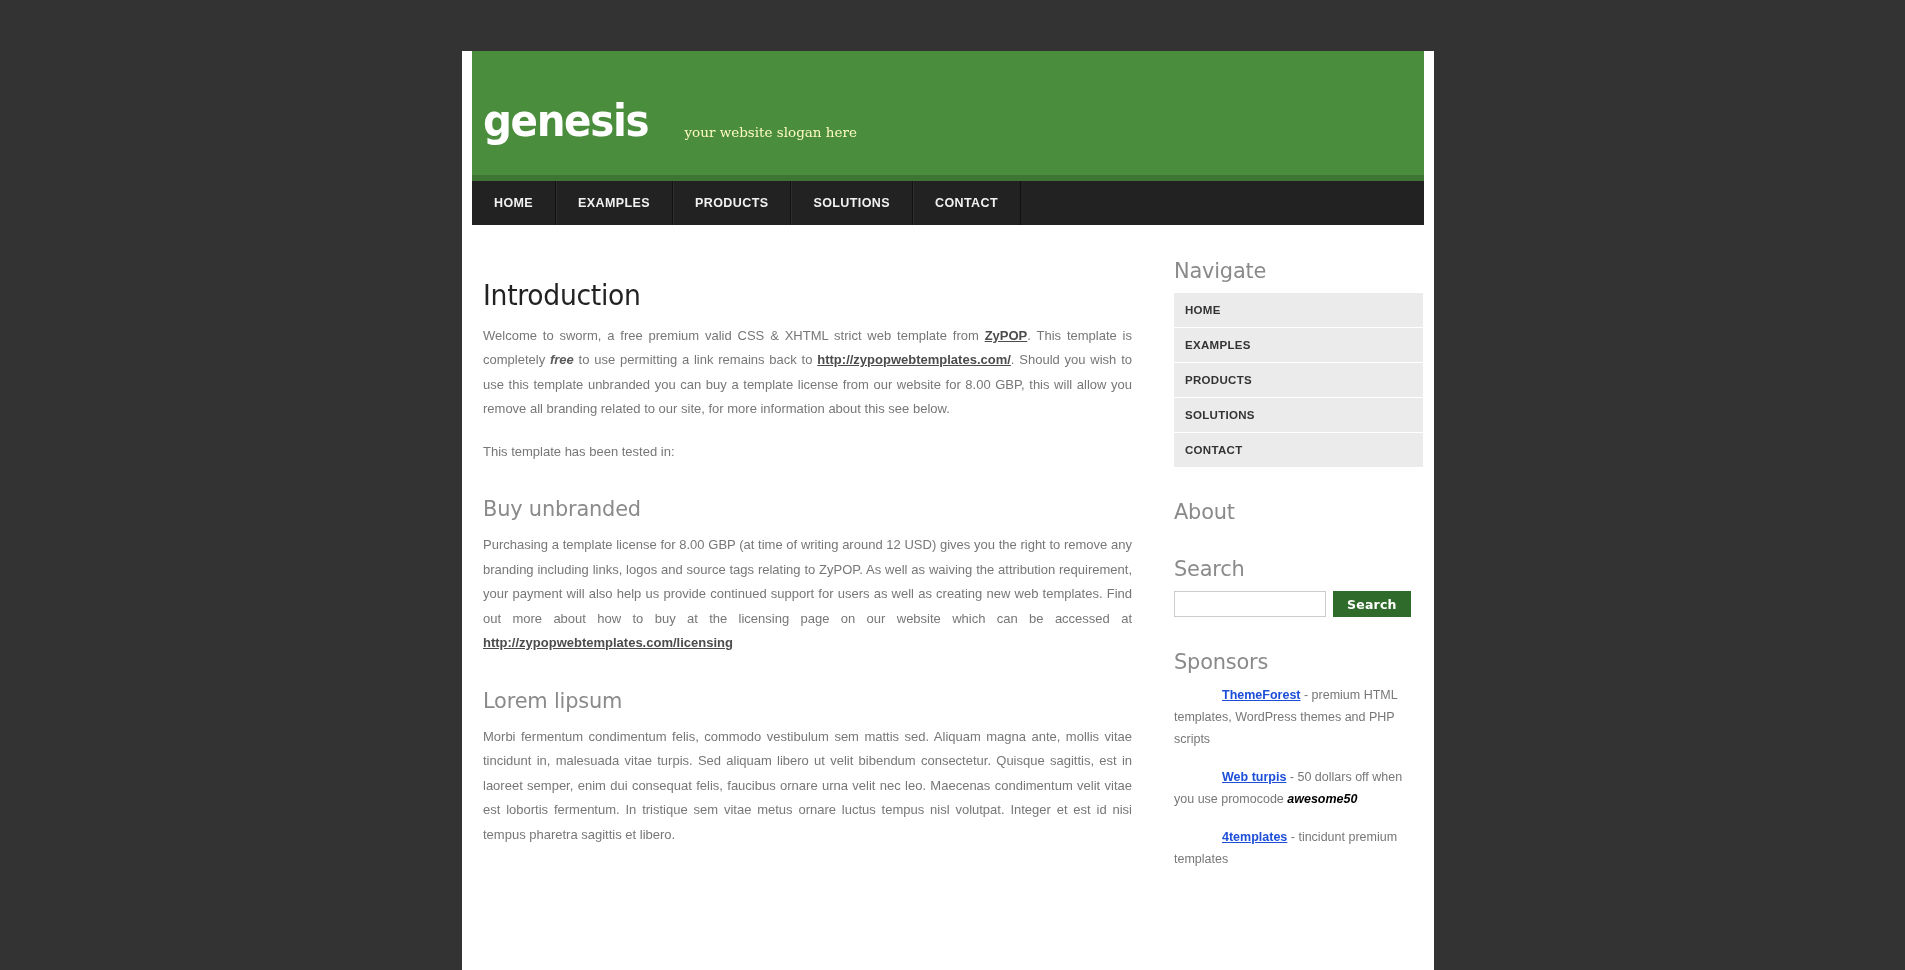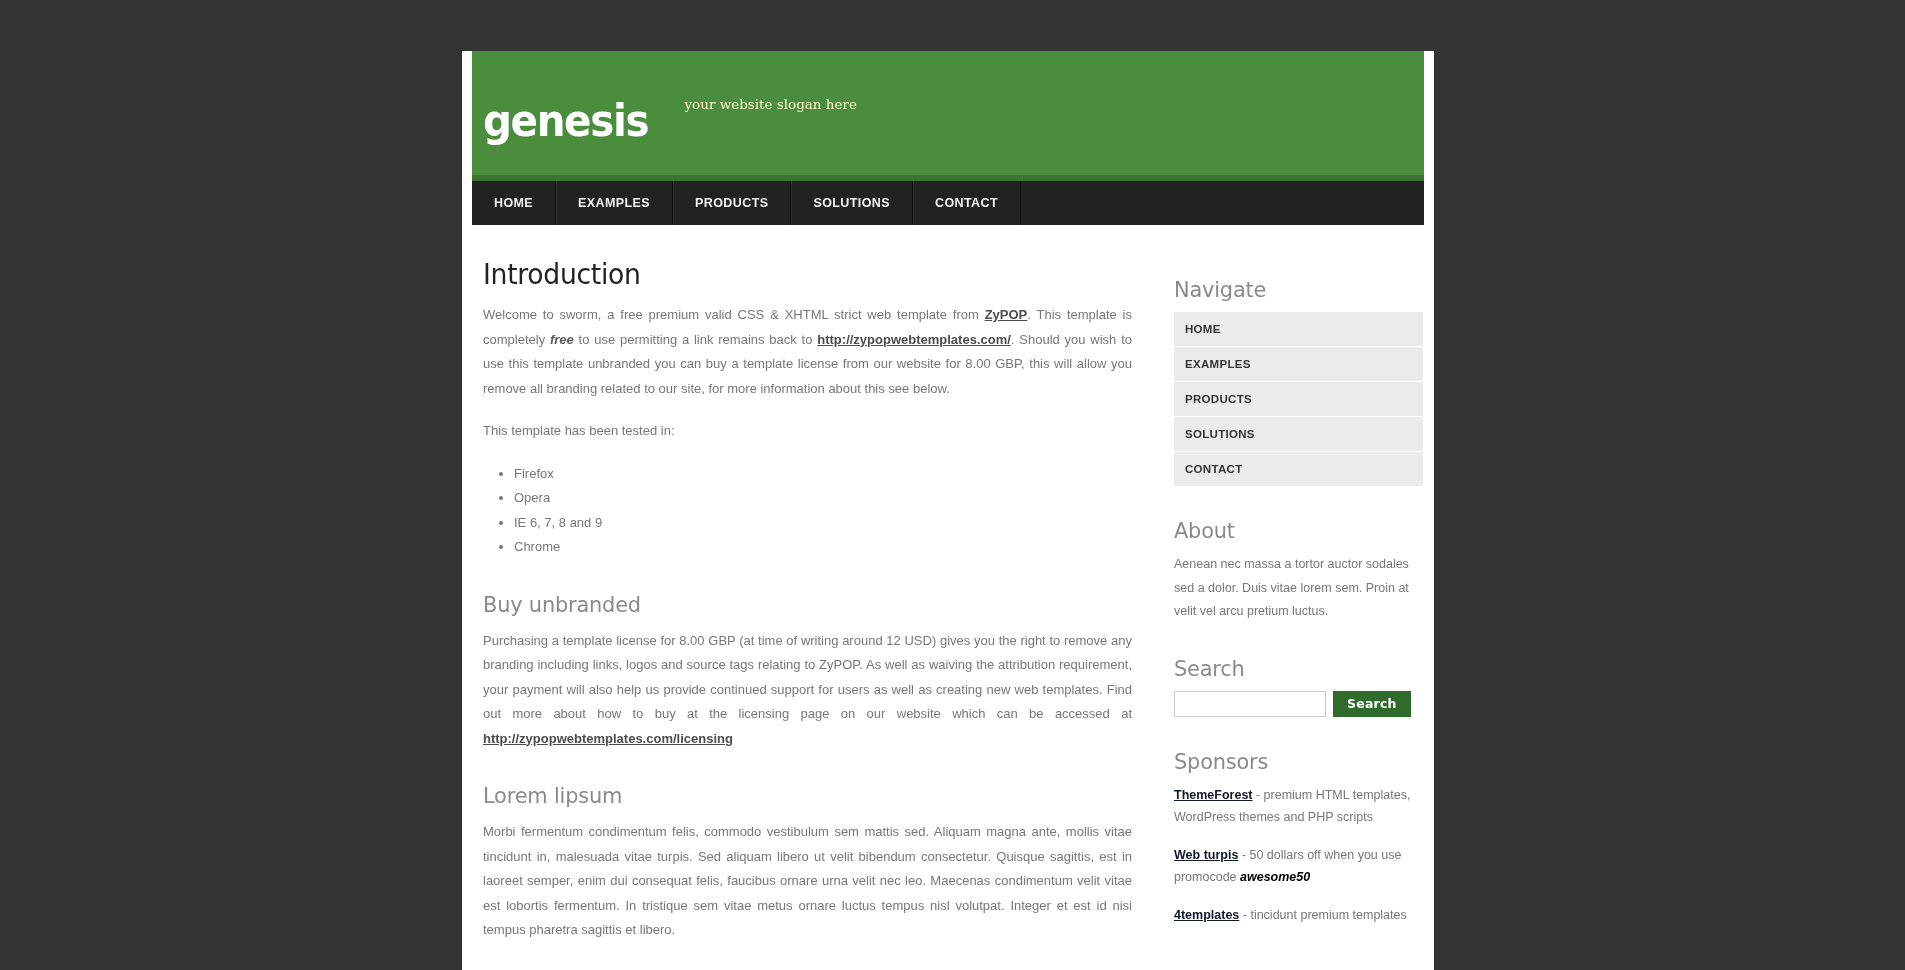--- a/index.html
+++ b/index.html
@@ -32,21 +32,21 @@
     height: 130px;
     background: #4a8d3d;
     border-bottom: 6px solid #3d7633;
     box-sizing: border-box;
   }
   #brand-block {
     position: absolute;
     left: 11px;
     top: 48px;
     display: flex;
-    align-items: flex-start;
+    align-items: flex-end;
   }
   #site-logo {
     font-family: "DejaVu Sans", sans-serif;
     font-size: 44px;
     font-weight: bold;
     letter-spacing: -1.5px;
     color: #ffffff;
     line-height: 1;
     transform: scaleX(0.92);
     transform-origin: left bottom;
@@ -220,23 +220,24 @@
   }
 
   .sponsor-entry {
     font-size: 12.5px;
     line-height: 22px;
     color: #777777;
     margin: 0 0 16px 0;
     width: 249px;
   }
   .sponsor-entry a {
-    color: #0f172a;
+    color: #1d4ed8;
     font-weight: bold;
     text-decoration: underline;
+    margin-left: 48px;
   }
   .sponsor-entry b { color: #000000; font-weight: bold; font-style: italic; }
 </style>
 </head>
 <body>
 
 <div id="page-sheet">
 
   <div id="site-header">
     <div id="brand-block">
@@ -256,26 +257,20 @@
   <div id="content-wrap">
 
     <div id="main-column">
 
       <h1 class="page-heading">Introduction</h1>
 
       <p class="body-text"><span>Welcome to sworm, a free premium valid CSS &amp; XHTML strict web template from </span><a class="inline-link" href="#">ZyPOP</a><span>. This template is completely </span><b>free</b><span> to use permitting a link remains back to </span><a class="inline-link" href="#">http://zypopwebtemplates.com/</a><span>. Should you wish to use this template unbranded you can buy a template license from our website for 8.00 GBP, this will allow you remove all branding related to our site, for more information about this see below.</span></p>
 
       <p class="body-text">This template has been tested in:</p>
 
-      <ul class="browser-list">
-        <li>Firefox</li>
-        <li>Opera</li>
-        <li>IE 6, 7, 8 and 9</li>
-        <li>Chrome</li>
-      </ul>
 
       <h2 class="section-heading">Buy unbranded</h2>
 
       <p class="body-text"><span>Purchasing a template license for 8.00 GBP (at time of writing around 12 USD) gives you the right to remove any branding including links, logos and source tags relating to ZyPOP. As well as waiving the attribution requirement, your payment will also help us provide continued support for users as well as creating new web templates. Find out more about how to buy at the licensing page on our website which can be accessed at </span><a class="inline-link" href="#">http://zypopwebtemplates.com/licensing</a></p>
 
       <h2 class="section-heading">Lorem lipsum</h2>
 
       <p class="body-text">Morbi fermentum condimentum felis, commodo vestibulum sem mattis sed. Aliquam magna ante, mollis vitae tincidunt in, malesuada vitae turpis. Sed aliquam libero ut velit bibendum consectetur. Quisque sagittis, est in laoreet semper, enim dui consequat felis, faucibus ornare urna velit nec leo. Maecenas condimentum velit vitae est lobortis fermentum. In tristique sem vitae metus ornare luctus tempus nisl volutpat. Integer et est id nisi tempus pharetra sagittis et libero.</p>
 
     </div>
@@ -286,21 +281,20 @@
 
       <ul id="sidebar-nav-list">
         <li>HOME</li>
         <li>EXAMPLES</li>
         <li>PRODUCTS</li>
         <li>SOLUTIONS</li>
         <li>CONTACT</li>
       </ul>
 
       <h3 class="sidebar-heading spaced">About</h3>
-      <p class="sidebar-text">Aenean nec massa a tortor auctor sodales sed a dolor. Duis vitae lorem sem. Proin at velit vel arcu pretium luctus.</p>
 
       <h3 class="sidebar-heading spaced">Search</h3>
       <div id="search-row">
         <input id="search-input" type="text" placeholder="" style="">
         <button id="search-button">Search</button>
       </div>
 
       <h3 class="sidebar-heading spaced">Sponsors</h3>
 
       <p class="sponsor-entry"><a href="#">ThemeForest</a><span> - premium HTML templates, WordPress themes and PHP scripts</span></p>

